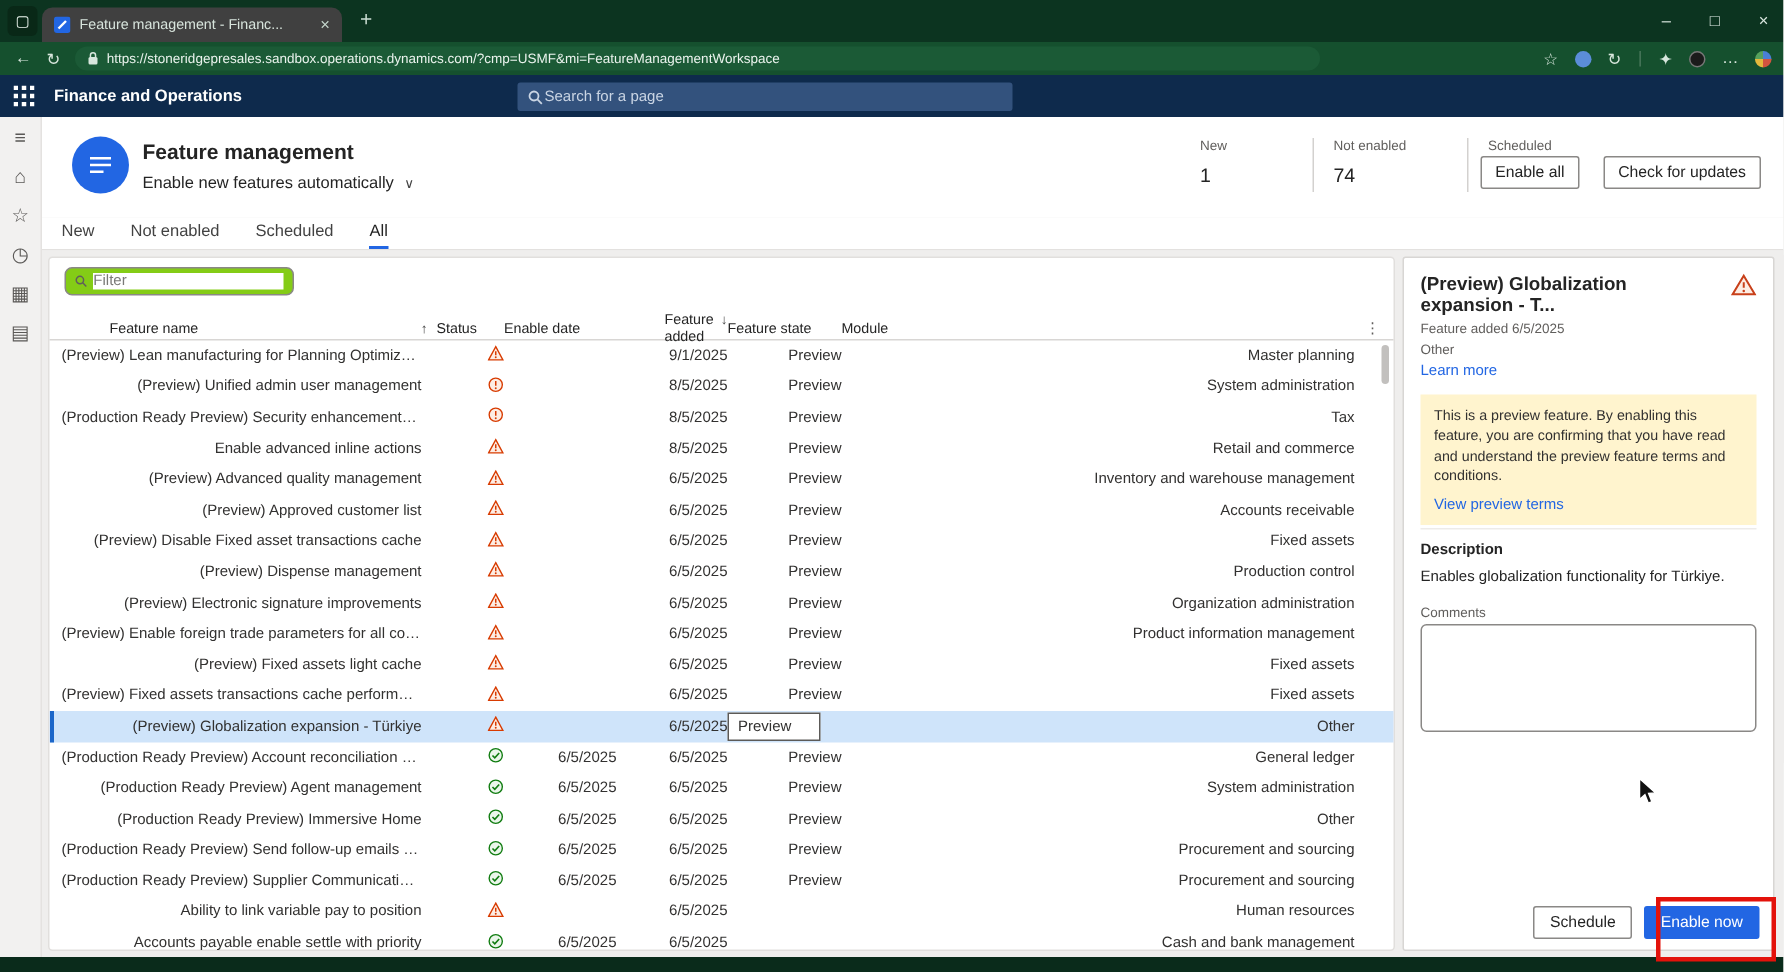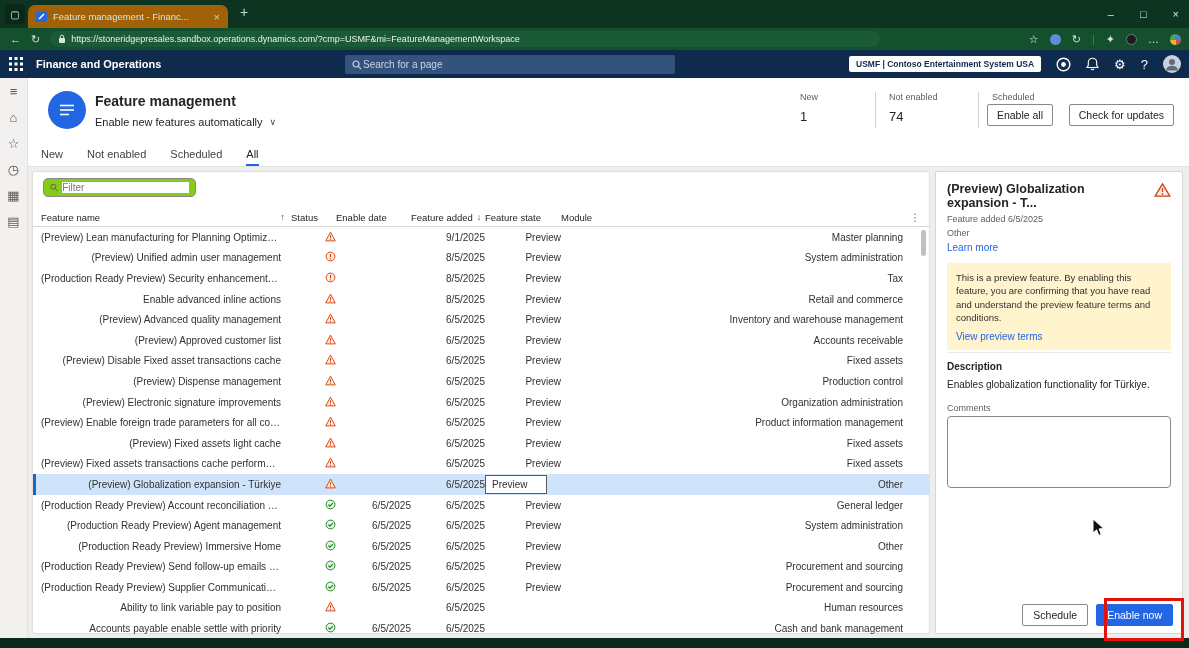--- a/index.html
+++ b/index.html
@@ -4,21 +4,21 @@
 <style>
   * { margin:0; padding:0; box-sizing:border-box; }
   html,body { width:1189px; height:648px; overflow:hidden; background:#EDEDEC;
               font-family:"Liberation Sans", sans-serif; }
   #stage { position:relative; width:1189px; height:648px; }
 
   
   #tabstrip { position:absolute; left:0; top:0; width:1189px; height:28px; background:#0C3420; }
   #device-btn { position:absolute; left:5px; top:4px; width:20px; height:20px; background:#092817;
                 border-radius:4px; color:#E8F1EB; font-size:10px; display:flex; align-items:center; justify-content:center; }
-  #browser-tab { position:absolute; left:28px; top:5px; width:200px; height:23px; background:#a16207;
+  #browser-tab { position:absolute; left:28px; top:5px; width:200px; height:23px; background:#404040;
                  border-radius:7px 7px 0 0; display:flex; align-items:center; padding:0 8px; }
   #tab-title { flex:1; margin-left:6px; font-size:9.5px; color:#D7E4DC; white-space:nowrap; overflow:hidden; }
   .tab-close { color:#C4D6CC; font-size:11px; }
   #newtab-btn { position:absolute; left:240px; top:4px; color:#C9DCD1; font-size:14px; }
   #win-controls { position:absolute; right:10px; top:0; height:28px; display:flex; gap:26px; align-items:center;
                   color:#DCE8E1; font-size:11px; }
   #addressbar { position:absolute; left:0; top:28px; width:1189px; height:22px; background:#15502E;
                 display:flex; align-items:center; color:#D8E6DD; font-size:11px; }
   .addr-ico { margin-left:10px; }
   #url-pill { margin-left:10px; height:16px; width:830px; background:#1B5A36; border-radius:9px;
@@ -80,21 +80,21 @@
 
   #gridcard { position:absolute; left:32px; top:171px; width:898px; height:463px; background:#fff;
               border:1px solid #E1DFDD; border-radius:3px; }
   #filterbox { position:absolute; left:10px; top:6px; width:153px; height:19px; border:1px solid #8A8886;
                border-radius:5px; display:flex; align-items:center; padding:0 6px; gap:4px; background:#84cc16; }
   #filterbox input { border:none; outline:none; width:100%; font-size:10px; font-family:"Liberation Sans", sans-serif; color:#242424; }
   #filterbox input::placeholder { color:#7A7977; }
   .gridcols { display:grid; grid-template-columns:250px 45px 75px 74px 76px 1fr 26px; align-items:center; padding-left:8px; }
   #colheader { position:absolute; left:0; top:36px; width:100%; height:19px; font-size:9.5px; color:#242424;
                border-bottom:1px solid #D8D6D4; }
-  #colheader .colname { display:flex; }
+  #colheader .colname { display:flex;margin-left:32px; }
   #colheader .sort { margin-left:auto; margin-right:6px; font-size:9px; color:#424242; }
   #colheader .sort2 { margin-left:4px; font-size:9px; color:#424242; }
   #col-menu { text-align:right; padding-right:9px; color:#605E5C; font-size:10px; }
   #rows { position:absolute; left:0; top:55px; width:100%; }
   .grow { height:20.6px; font-size:10px; color:#323130;text-align:right; }
   .grow .cname { white-space:nowrap; overflow:hidden; text-overflow:ellipsis; padding-right:10px; }
   .grow.selected { background:#CFE4FA; box-shadow:inset 3px 0 0 0 #1B66C9; }
   .statecell .state-box { border:1px solid #5C5A58; background:#fff; height:19px; display:flex; align-items:center;
                           padding-left:6px; width:62px; }
   #grid-scrollthumb { position:absolute; right:3px; top:58px; width:5px; height:26px; background:#C2C0BE; border-radius:3px; }
@@ -186,38 +186,20 @@
         </g>
       </svg>
     <span id="product-name">Finance and Operations</span>
     <div id="appbar-search">
       <svg width="10" height="10" viewBox="0 0 10 10">
           <circle cx="4" cy="4" r="3" fill="none" stroke="#CAD5E4" stroke-width="1.2"></circle>
           <line x1="6.3" y1="6.3" x2="9.2" y2="9.2" stroke="#CAD5E4" stroke-width="1.2"></line>
         </svg>
       <span>Search for a page</span>
     </div>
-    <div id="appbar-right">
-      <span id="company-badge">USMF | Contoso Entertainment System USA</span>
-      <svg width="15" height="15" viewBox="0 0 15 15">
-          <circle cx="7.5" cy="7.5" r="6.3" fill="none" stroke="#fff" stroke-width="1.4"></circle>
-          <circle cx="7.5" cy="7.5" r="2.4" fill="#fff"></circle>
-        </svg>
-      <svg width="13" height="14" viewBox="0 0 13 14">
-          <path d="M6.5 1.2a4.2 4.2 0 0 0-4.2 4.2v3L1 10.5h11l-1.3-2.1v-3A4.2 4.2 0 0 0 6.5 1.2Z" fill="none" stroke="#fff" stroke-width="1.1"></path>
-          <path d="M5 11.7a1.6 1.6 0 0 0 3 0" fill="none" stroke="#fff" stroke-width="1.1"></path>
-        </svg>
-      <span class="appbar-ico">⚙</span>
-      <span class="appbar-ico">?</span>
-      <svg width="18" height="18" viewBox="0 0 18 18">
-          <circle cx="9" cy="9" r="9" fill="#C9D2DC"></circle>
-          <circle cx="9" cy="7" r="3" fill="#5E6B7A"></circle>
-          <path d="M3 15.5a6 4.8 0 0 1 12 0" fill="#5E6B7A"></path>
-        </svg>
-    </div>
   </div>
 
   <div id="leftrail">
       <span class="rail-icon">≡</span>
       <span class="rail-icon">⌂</span>
       <span class="rail-icon">☆</span>
       <span class="rail-icon">◷</span>
       <span class="rail-icon">▦</span>
       <span class="rail-icon">▤</span>
     </div>

